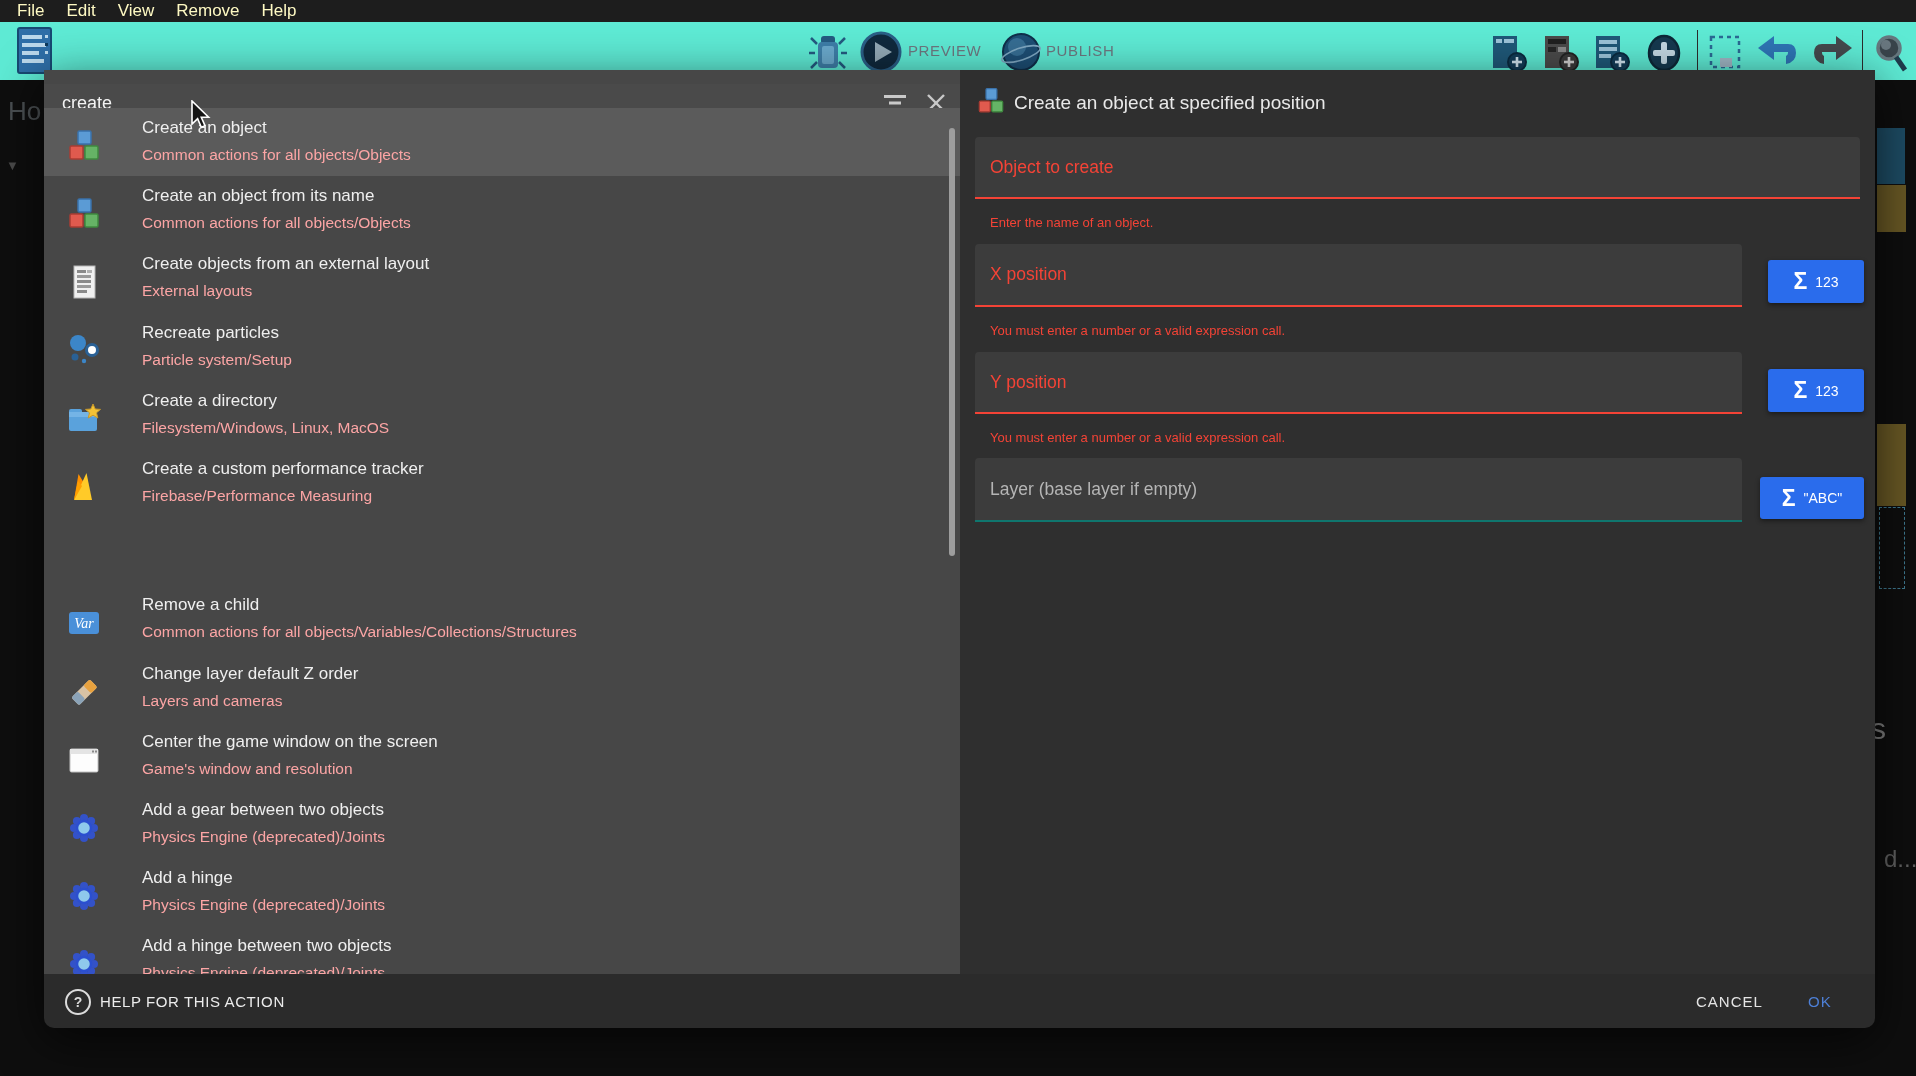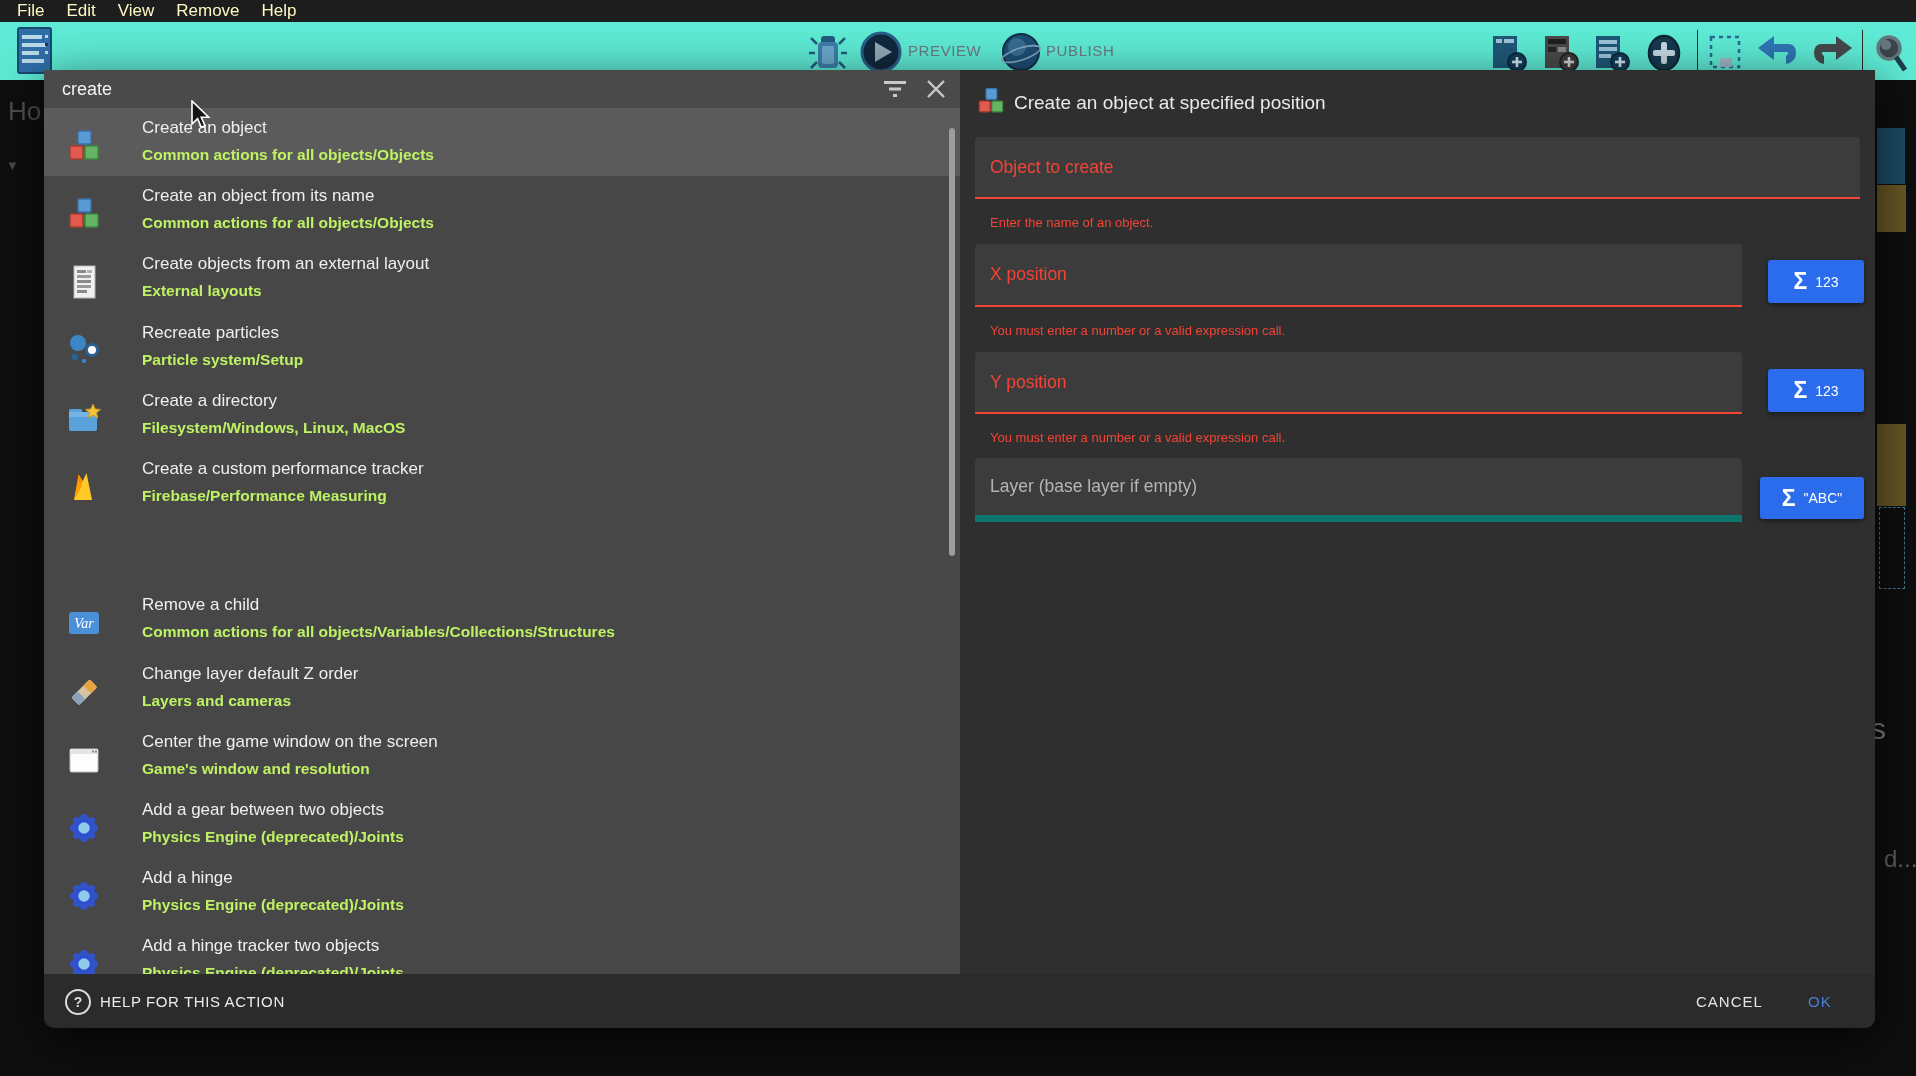--- a/index.html
+++ b/index.html
@@ -22,37 +22,37 @@
   .teal-block{background:#1d4b63;}
   .olive-block{background:#675724;}
   .dashed-block{border:1px dashed #3f788f;background:transparent;}
 
   
   #dialog{left:44px;top:70px;width:1831px;height:958px;border-radius:0 0 10px 10px;
           overflow:hidden;box-shadow:0 12px 48px rgba(0,0,0,.65);}
 
   
   #search-panel{left:0;top:0;width:916px;height:904px;background:#474747;}
-  #search-header{left:0;top:0;width:916px;height:38px;background:#4a4a4a;}
+  #search-header{left:0;top:14px;width:916px;height:38px;background:#4a4a4a;}
   #search-input{position:absolute;left:12px;top:0;width:700px;height:38px;border:0;outline:0;
                 background:transparent;color:#f2f2f2;font-size:18px;font-family:inherit;padding:0 0 0 6px;}
   #result-list{left:0;top:38px;width:916px;height:866px;overflow:hidden;}
   .result-item{position:absolute;left:0;width:916px;height:68px;}
   .result-item.selected{background:#5b5b5b;}
   .ri-icon{position:absolute;left:22px;top:20px;width:36px;height:36px;}
   .ri-title{position:absolute;left:98px;top:10px;font-size:17px;color:#efefef;white-space:nowrap;}
-  .ri-sub{position:absolute;left:98px;top:38px;font-size:15.5px;color:#bef264;white-space:nowrap;font-weight:bold;}
+  .ri-sub{position:absolute;left:98px;top:38px;font-size:15.5px;color:#fca5a5;white-space:nowrap;}
   #list-scrollbar{left:905px;top:58px;width:6px;height:428px;background:#9d9d9d;border-radius:3px;}
 
   
   #editor-panel{left:916px;top:0;width:915px;height:904px;background:#2f2f2f;}
   #editor-title{position:absolute;left:54px;top:22px;font-size:19px;color:#e9e9e9;}
   .field{position:absolute;background:#3c3c3c;border-radius:4px 4px 0 0;box-sizing:border-box;}
   .field.error{border-bottom:2px solid #f44336;}
-  .field.normal{border-bottom:7px solid #0f766e;}
+  .field.normal{border-bottom:2px solid #0f766e;}
   .field-label{position:absolute;left:15px;top:0;bottom:0;display:flex;align-items:center;
                font-size:17.5px;white-space:nowrap;}
   .field.error .field-label{color:#f44336;}
   .field.normal .field-label{color:#b5b5b5;}
   .helper-text{position:absolute;left:30px;font-size:13px;color:#f44336;white-space:nowrap;}
   .expr-btn{position:absolute;background:#2a6cec;border:0;border-radius:3px;color:#fff;
             display:flex;align-items:center;justify-content:center;gap:8px;cursor:pointer;
             box-shadow:0 2px 5px rgba(0,0,0,.45);font-family:inherit;}
   .expr-sigma{font-size:23px;font-weight:bold;line-height:1;}
   .expr-label{font-size:14px;}
@@ -376,21 +376,21 @@
               <circle cx="25.1" cy="25.1" r="4" fill="#3352c8"></circle>
               <circle cx="18.0" cy="28.0" r="4" fill="#3352c8"></circle>
               <circle cx="10.9" cy="25.1" r="4" fill="#3352c8"></circle>
               <circle cx="8.0" cy="18.0" r="4" fill="#3352c8"></circle>
               <circle cx="10.9" cy="10.9" r="4" fill="#3352c8"></circle>
               <circle cx="18.0" cy="8.0" r="4" fill="#3352c8"></circle>
               <circle cx="25.1" cy="10.9" r="4" fill="#3352c8"></circle>
               <circle cx="18" cy="18" r="7" fill="#8fc9ec" stroke="#2b4fd0" stroke-width="2.5"></circle>
             </svg>
           </span>
-          <div class="ri-title">Add a hinge tracker two objects</div>
+          <div class="ri-title">Add a hinge between two objects</div>
           <div class="ri-sub">Physics Engine (deprecated)/Joints</div>
         </div>
       </div>
     <div id="list-scrollbar" class="abs"></div>
   </div>
 
   <div id="editor-panel" class="abs">
     <div class="abs" style="left:16px;top:16px">
       <svg width="30" height="30" viewBox="0 0 36 36">
         <rect x="12" y="3" width="13" height="13" rx="1.5" fill="#5b9bd5" stroke="#3a72ab" stroke-width="1.5"></rect>

